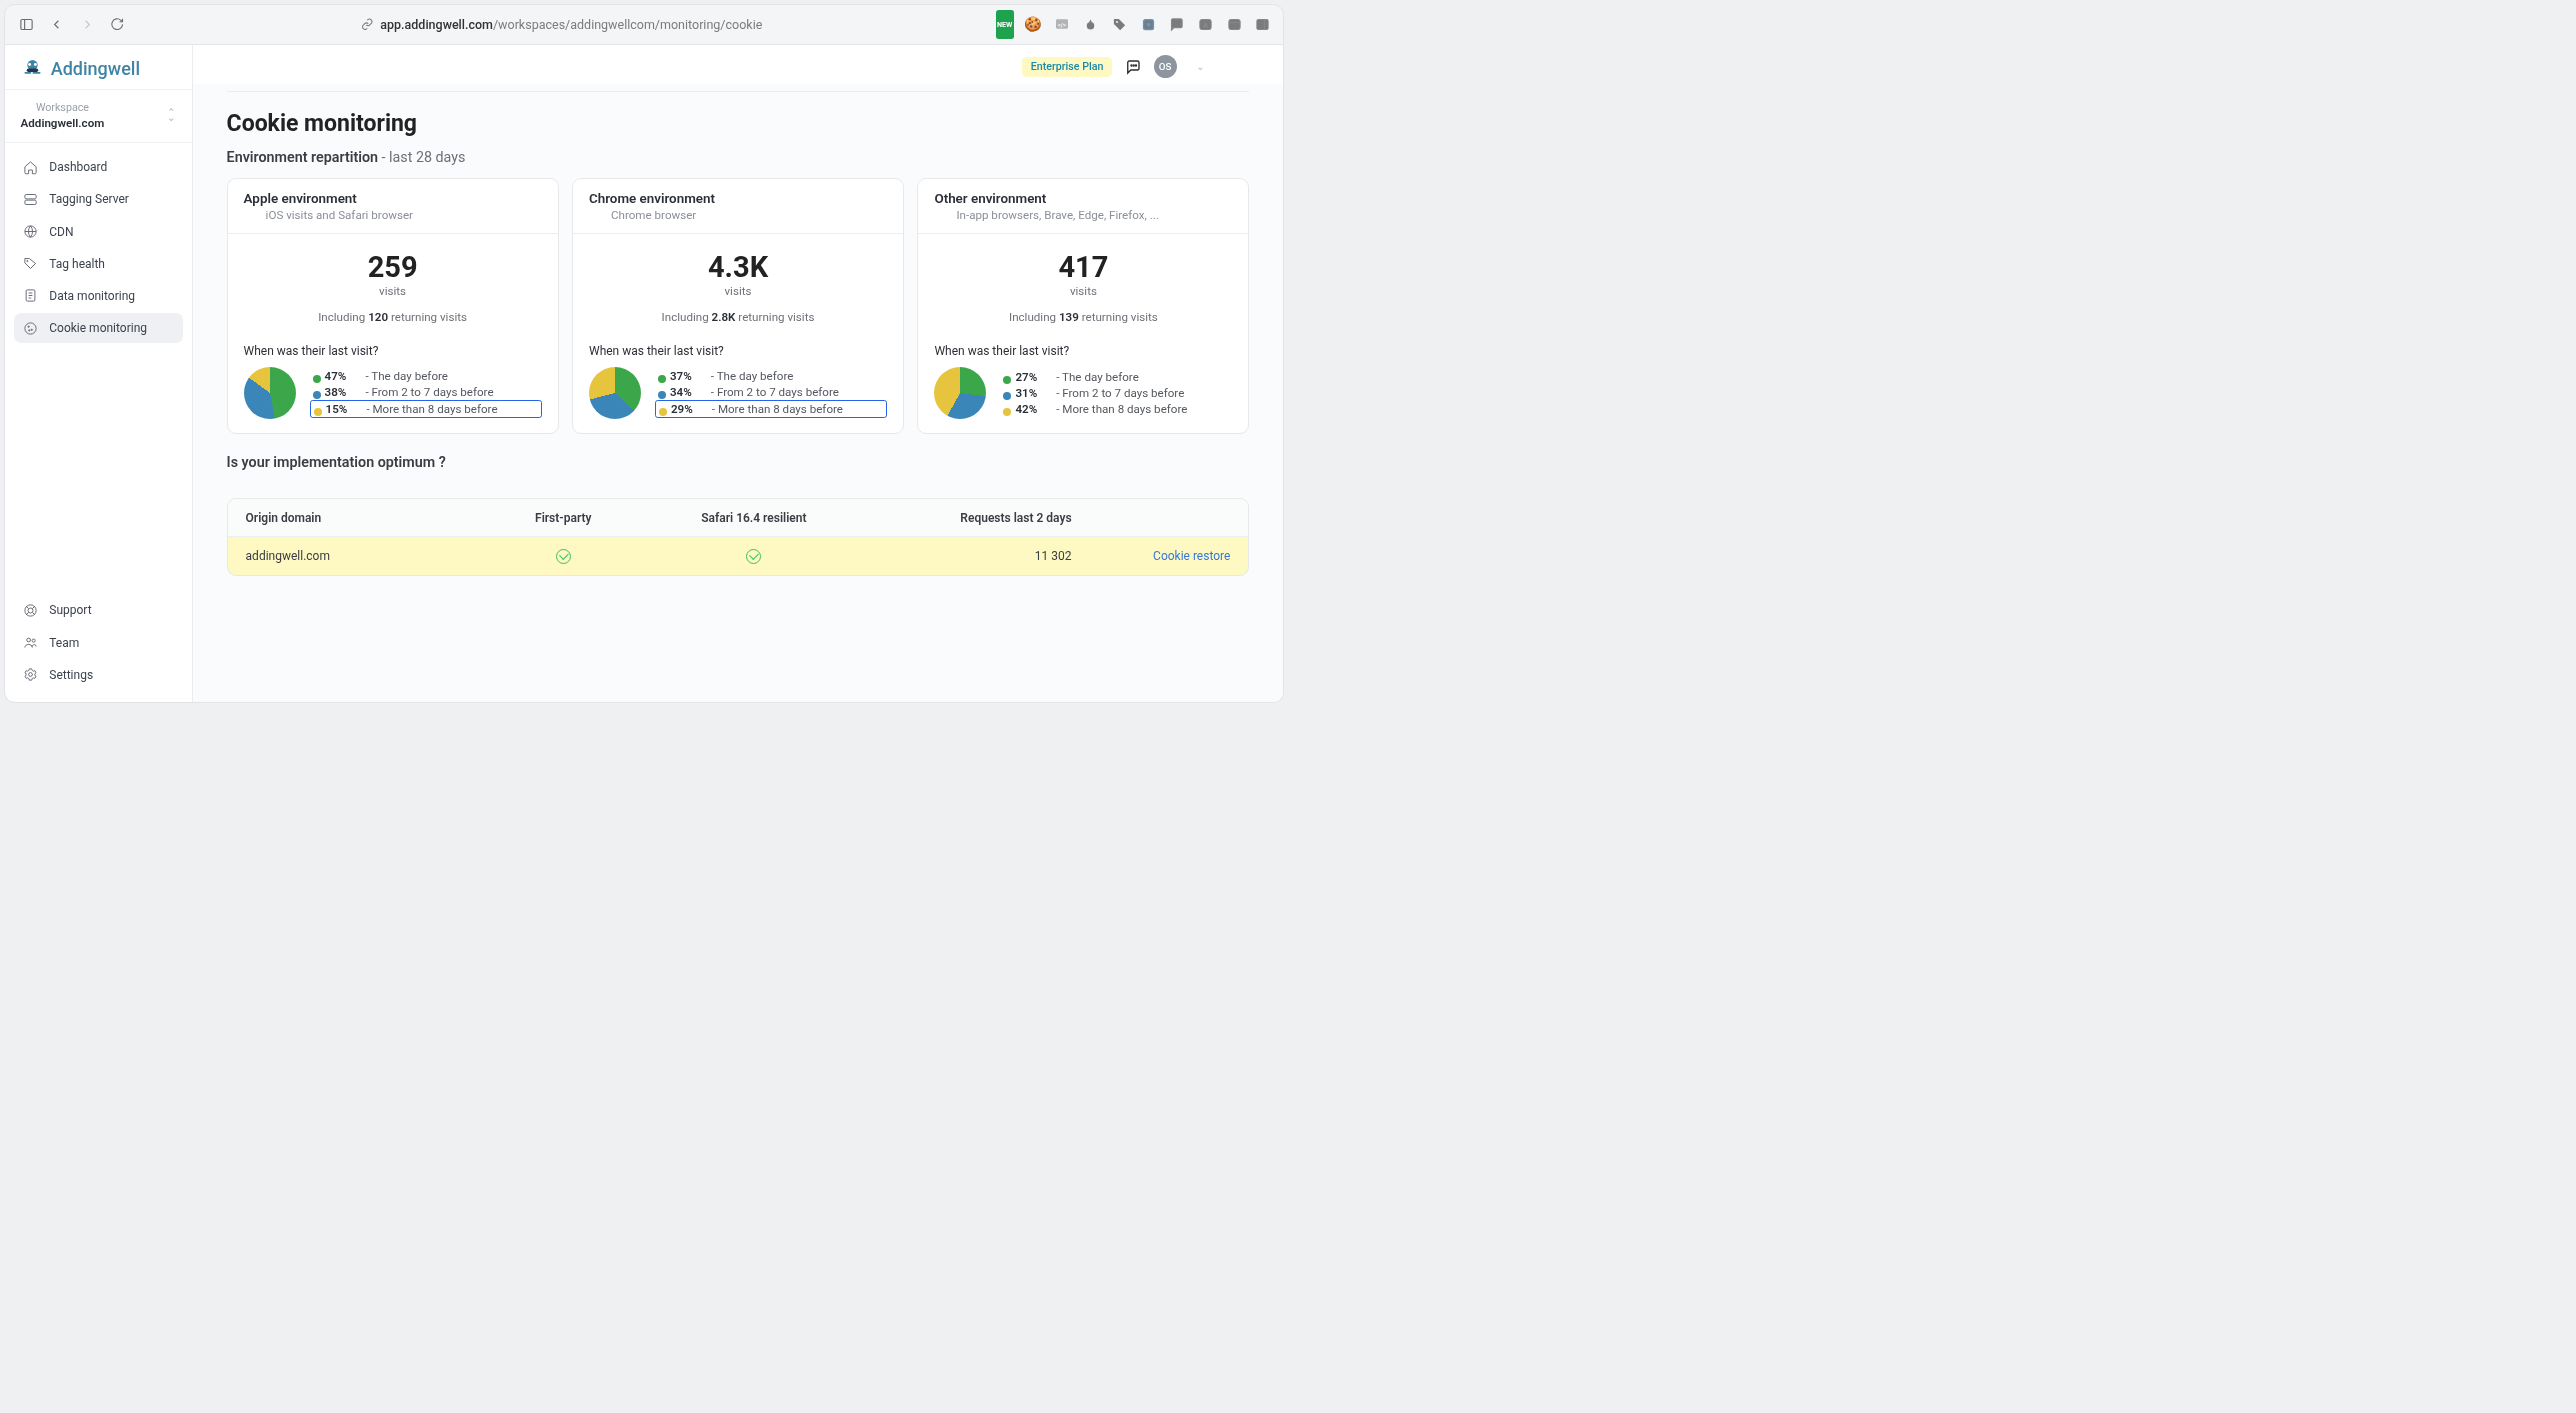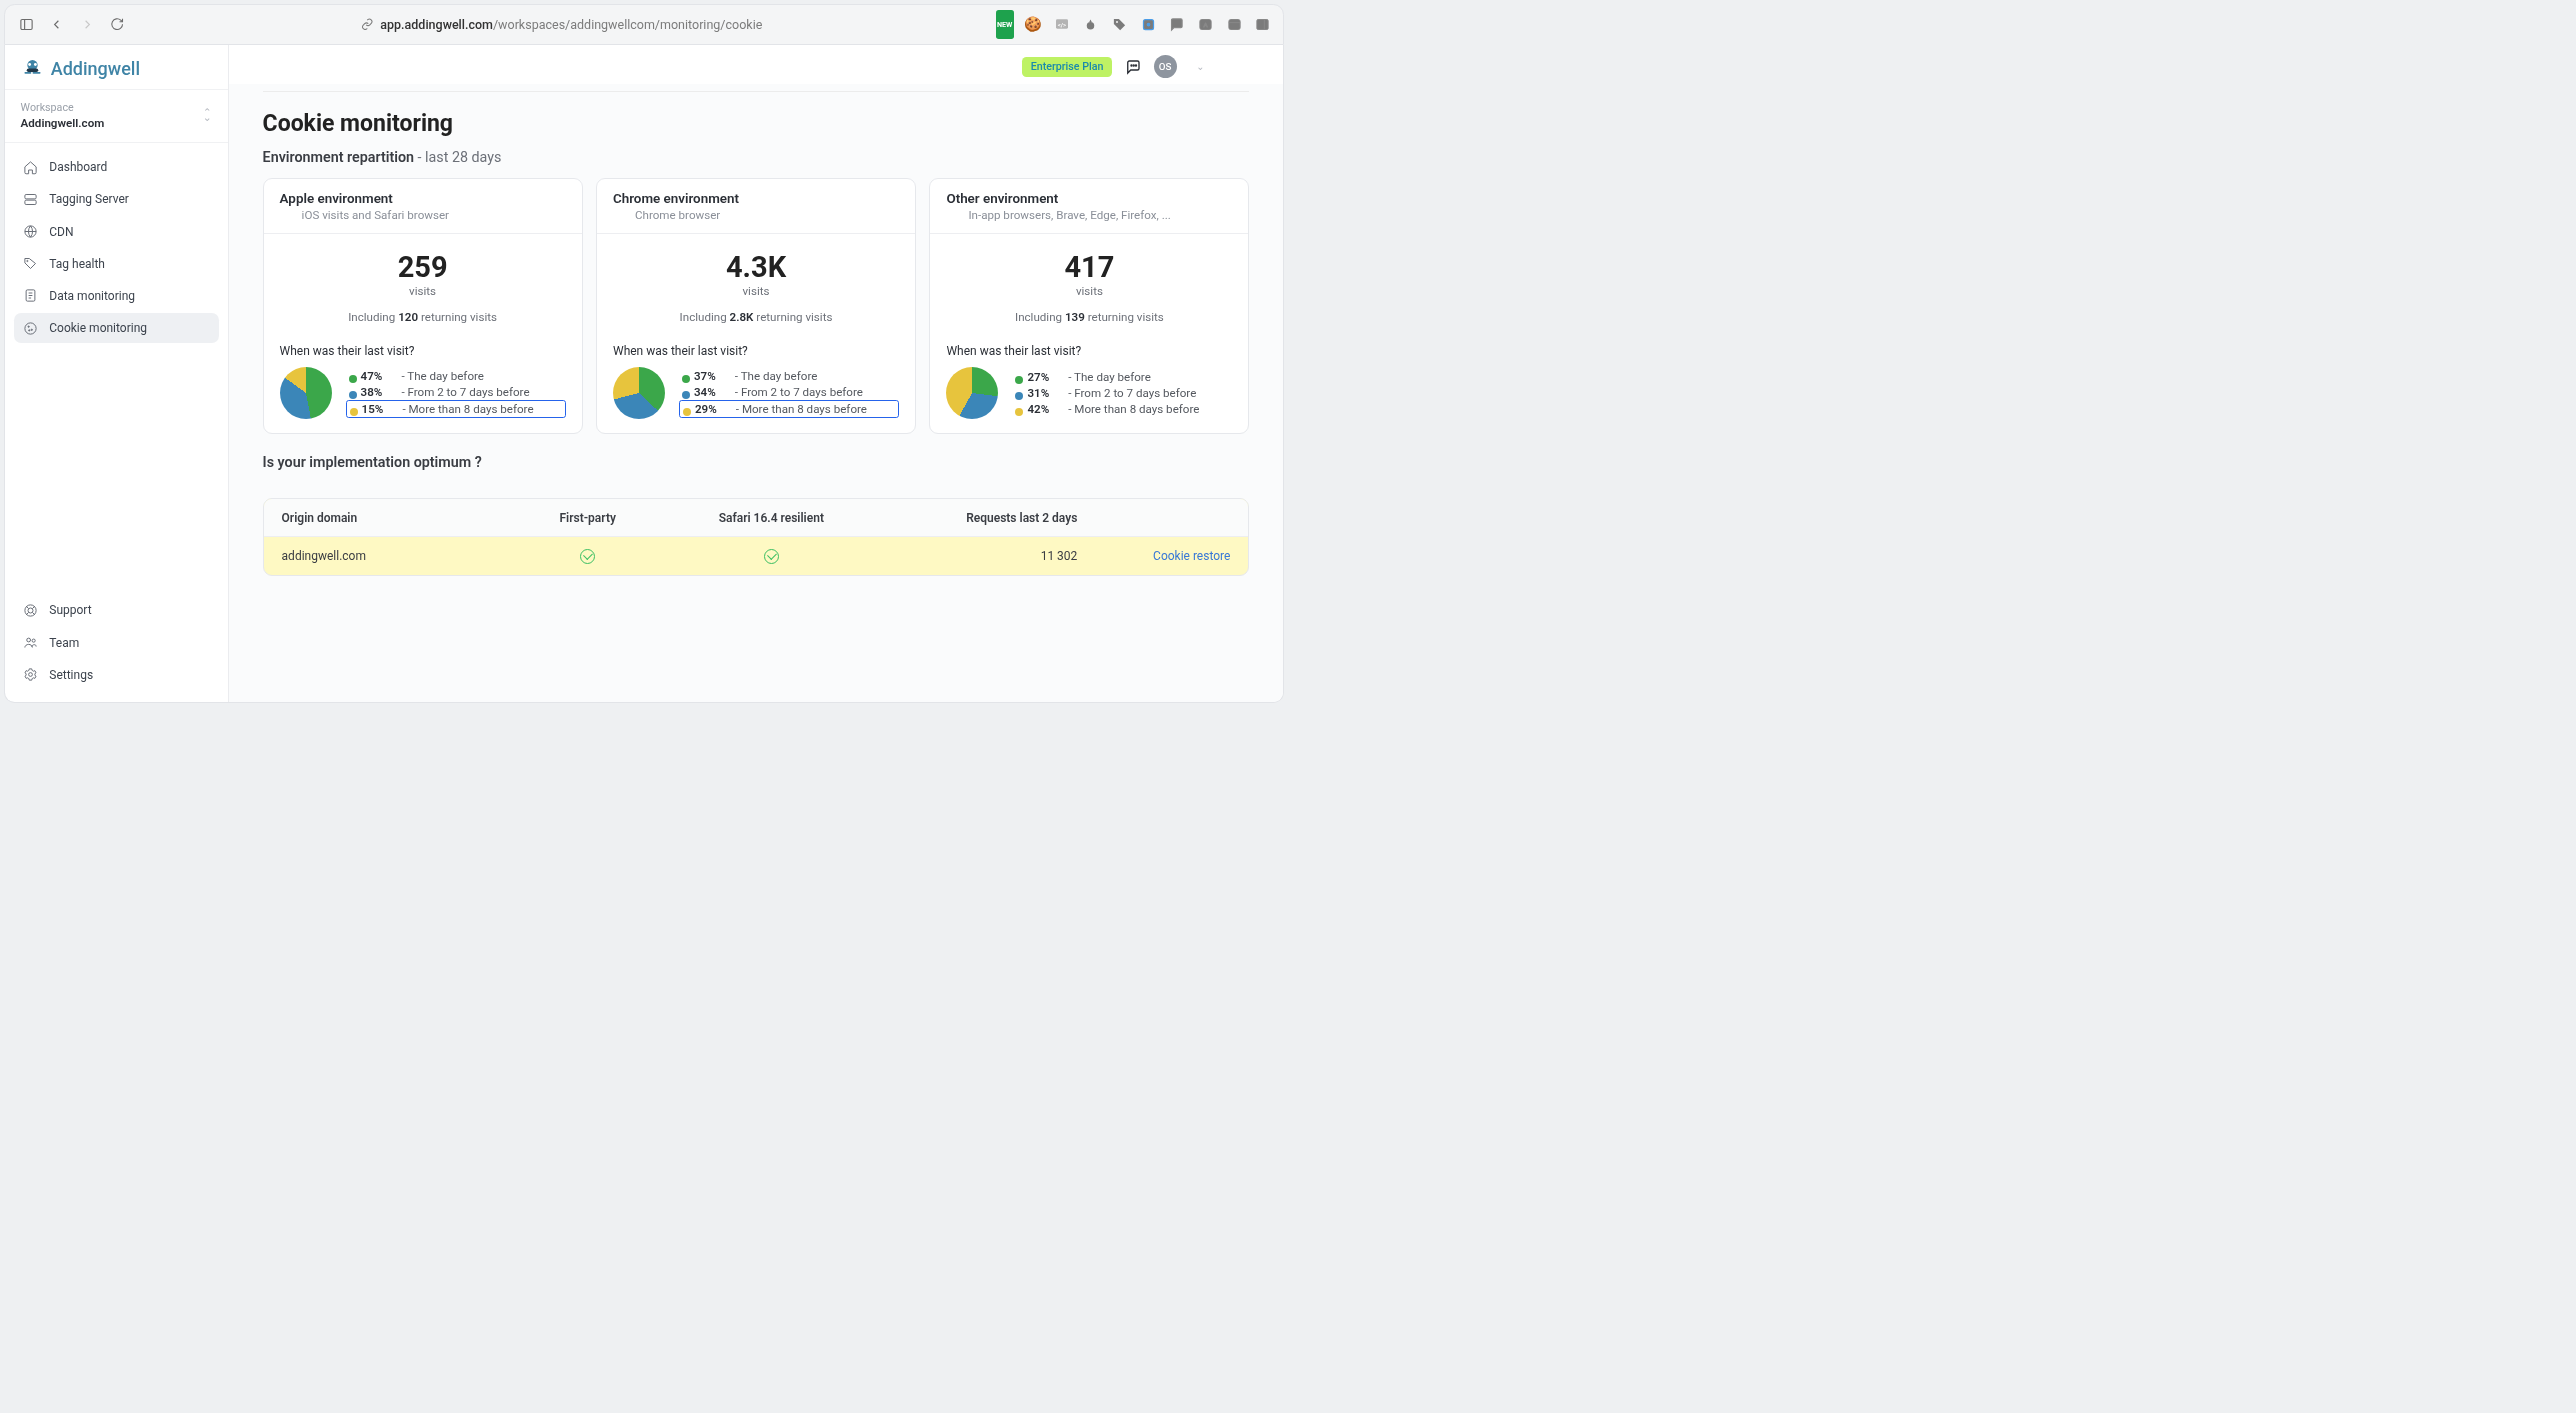--- a/index.html
+++ b/index.html
@@ -12,39 +12,39 @@
   .chrome .addr { flex:1; text-align:center; font-size:12.5px; color:#7c7c7c; display:flex; align-items:center; justify-content:center; gap:7px; }
   .chrome .addr b { color:#333; font-weight:500; }
   .chrome .ext { width:19.7px; height:19.7px; display:flex; align-items:center; justify-content:center; font-size:14.3px; }
   .ext svg { fill:#7b7b7b; }
   .green-badge{background:#1ea24d;width:18px;height:29px;border-radius:2.7px;display:flex;align-items:center;justify-content:center;color:#fff;font-size:7.2px;font-weight:bold;}
   
   
   .shell { flex:1; display:flex; margin: 0 3.6px 3.6px 3.6px; background:#fff; border:0.9px solid #e2e4e8; border-top:none; border-radius:0 0 10.7px 10.7px; overflow:hidden; }
   
   
-  .sidebar { width: 224px; border-right:0.9px solid #ebecef; display:flex; flex-direction:column; }
+  .sidebar { width: 188px; border-right:0.9px solid #ebecef; display:flex; flex-direction:column;text-align:center; }
   .logo { padding: 12.5px 16px 9px 16px; display:flex; align-items:center; gap:7.2px; border-bottom:0.9px solid #f0f1f3; }
   .logo-img { width:23px; height:23px; }
   .logo-text { font-size:18px; font-weight:500; color:#3f84a6; }
   .workspace { padding: 10.7px 16px 12.5px 16px; border-bottom:0.9px solid #f0f1f3; display:flex; align-items:center; justify-content:space-between; }
   .workspace .w-lbl { font-size:10.7px; color:#9aa0a9; }
   .workspace .w-name { font-size:11.6px; font-weight:600; color:#2b2f36; margin-top:1.8px; }
   .workspace .chev { font-size:10.7px; color:#b7bbc2; line-height:5.4px; }
   .nav { padding: 7.2px 9px; flex:1; }
   .nav-item { display:flex; align-items:center; gap:10.7px; padding: 7.2px 9px; border-radius:7.2px; color:#3c434d; font-size:12px; cursor:pointer; margin:1.8px 0; }
   .nav-item.active { background:#eef0f3; }
   .nav-item .nicon { width:16px; height:16px; display:flex; align-items:center; justify-content:center; color:#666; }
   .nav-item .nicon svg { width:15px; height:15px; stroke:#6a6f78; fill:none; stroke-width:1.6; }
   .bottom-nav { padding: 7.2px 9px 10.7px 9px; }
   
   
   .main { flex:1; background:#fafbfc; overflow:auto; }
   .topbar { display:flex; justify-content:flex-end; align-items:center; gap:10.7px; padding: 10.7px 25px 5.4px 25px; background:#fff; }
-  .plan-pill { background:#bef264; color:#1a8aac; font-size:10.7px; font-weight:500; padding:3.6px 9px; border-radius:4.5px; }
+  .plan-pill { background:#fef9c3; color:#1a8aac; font-size:10.7px; font-weight:500; padding:3.6px 9px; border-radius:4.5px; }
   .chat-icon { width:19.7px; height:19.7px; display:flex; align-items:center; justify-content:center; }
   .avatar { width:23px; height:23px; border-radius:50%; background:#8e959f; color:#fff; display:flex; align-items:center; justify-content:center; font-size:9.8px; font-weight:500; }
   .topbar .drop { color:#b7bbc2; font-size:9.8px; padding:0 54px 0 9px; }
   
   .content { padding: 7.2px 34px 27px 34px; background:#fafbfc; }
   .content > .divider { height:0.9px; background:#ececec; margin-bottom:18px; }
   h1 { font-size:23px; font-weight:700; color:#222; margin-bottom:12.5px; }
   .subhead { font-size:14.3px; color:#3a3d43; font-weight:600; margin-bottom:12.5px; }
   .subhead .sub-sub { color:#6c7078; font-weight:400; }
   

